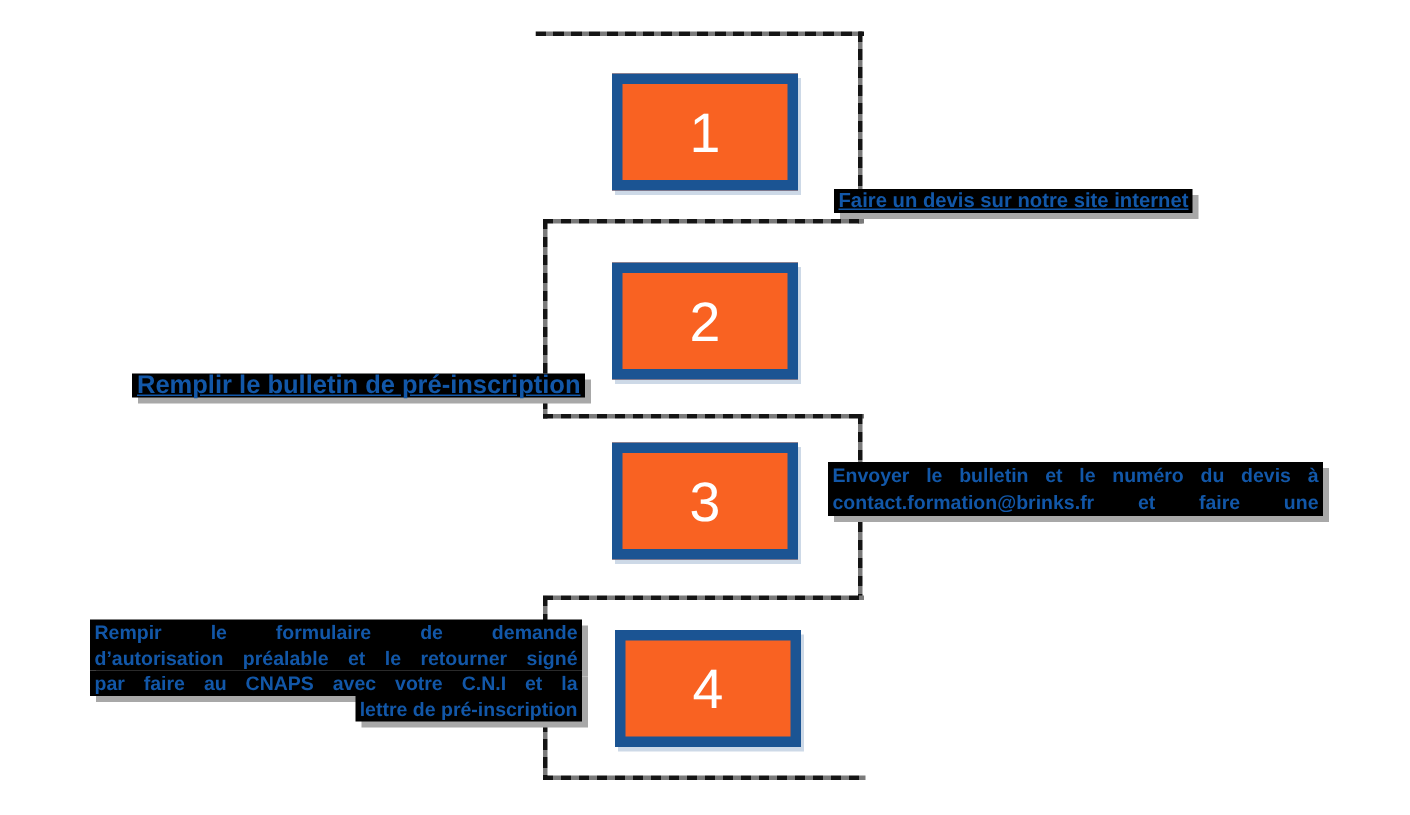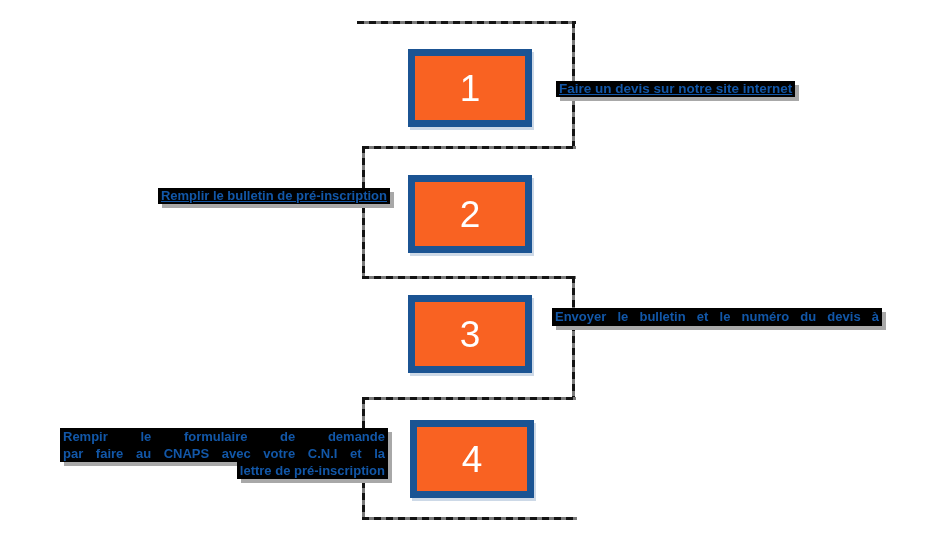--- a/index.html
+++ b/index.html
@@ -60,26 +60,26 @@
     padding:0 3px;
     box-shadow:4px 4px 0 var(--shadow-gray);
   }
   .label .line.fill{
     text-align:justify;
     text-align-last:justify;
   }
   .label .line.last{width:fit-content;}
   .label.align-right .line.last{margin-left:auto;}
   .label.align-left  .line.last{margin-right:auto;}
-  .label.underlined .line{text-decoration:underline;}
+  .label.underlined .line{text-decoration:underline;margin-top:45px;}
 
   .label-1{left:556px;top:81px;font-size:13.5px;line-height:16px;}
-  .label-2{right:550px;top:188px;font-size:13px;line-height:16px;}
+  .label-2{right:550px;top:204px;font-size:17px;line-height:16px;}
   .label-3{left:552px;top:308px;width:330px;font-size:13px;line-height:18px;}
-  .label-4{left:60px;top:428px;width:328px;font-size:13px;line-height:17px;}
+  .label-4{left:60px;top:413px;width:328px;font-size:13px;line-height:17px;}
 
   .box-1{left:408px;top:49px;}
   .box-2{left:408px;top:175px;}
   .box-3{left:408px;top:295px;}
   .box-4{left:410px;top:420px;}
 
   .h1{left:357px;top:21px;width:219px;}
   .v1{left:572px;top:21px;height:128px;}
   .h2{left:362px;top:146px;width:214px;}
   .v2{left:362px;top:146px;height:133px;}
@@ -118,20 +118,22 @@
   </div>
 
   <div class="label label-1 align-left underlined">
       <div class="line last">Faire un devis sur notre site internet</div>
     </div>
   <div class="label label-2 align-right underlined">
       <div class="line last">Remplir le bulletin de pré-inscription</div>
     </div>
   <div class="label label-3 align-left">
       <div class="line fill">Envoyer le bulletin et le numéro du devis à</div>
+      <div class="line fill">contact.formation@brinks.fr et faire une</div>
     </div>
   <div class="label label-4 align-right">
       <div class="line fill">Rempir le formulaire de demande</div>
+      <div class="line fill">d’autorisation préalable et le retourner signé</div>
       <div class="line fill">par faire au CNAPS avec votre C.N.I et la</div>
       <div class="line last">lettre de pré-inscription</div>
     </div>
 
 </div>
 
 </body></html>

